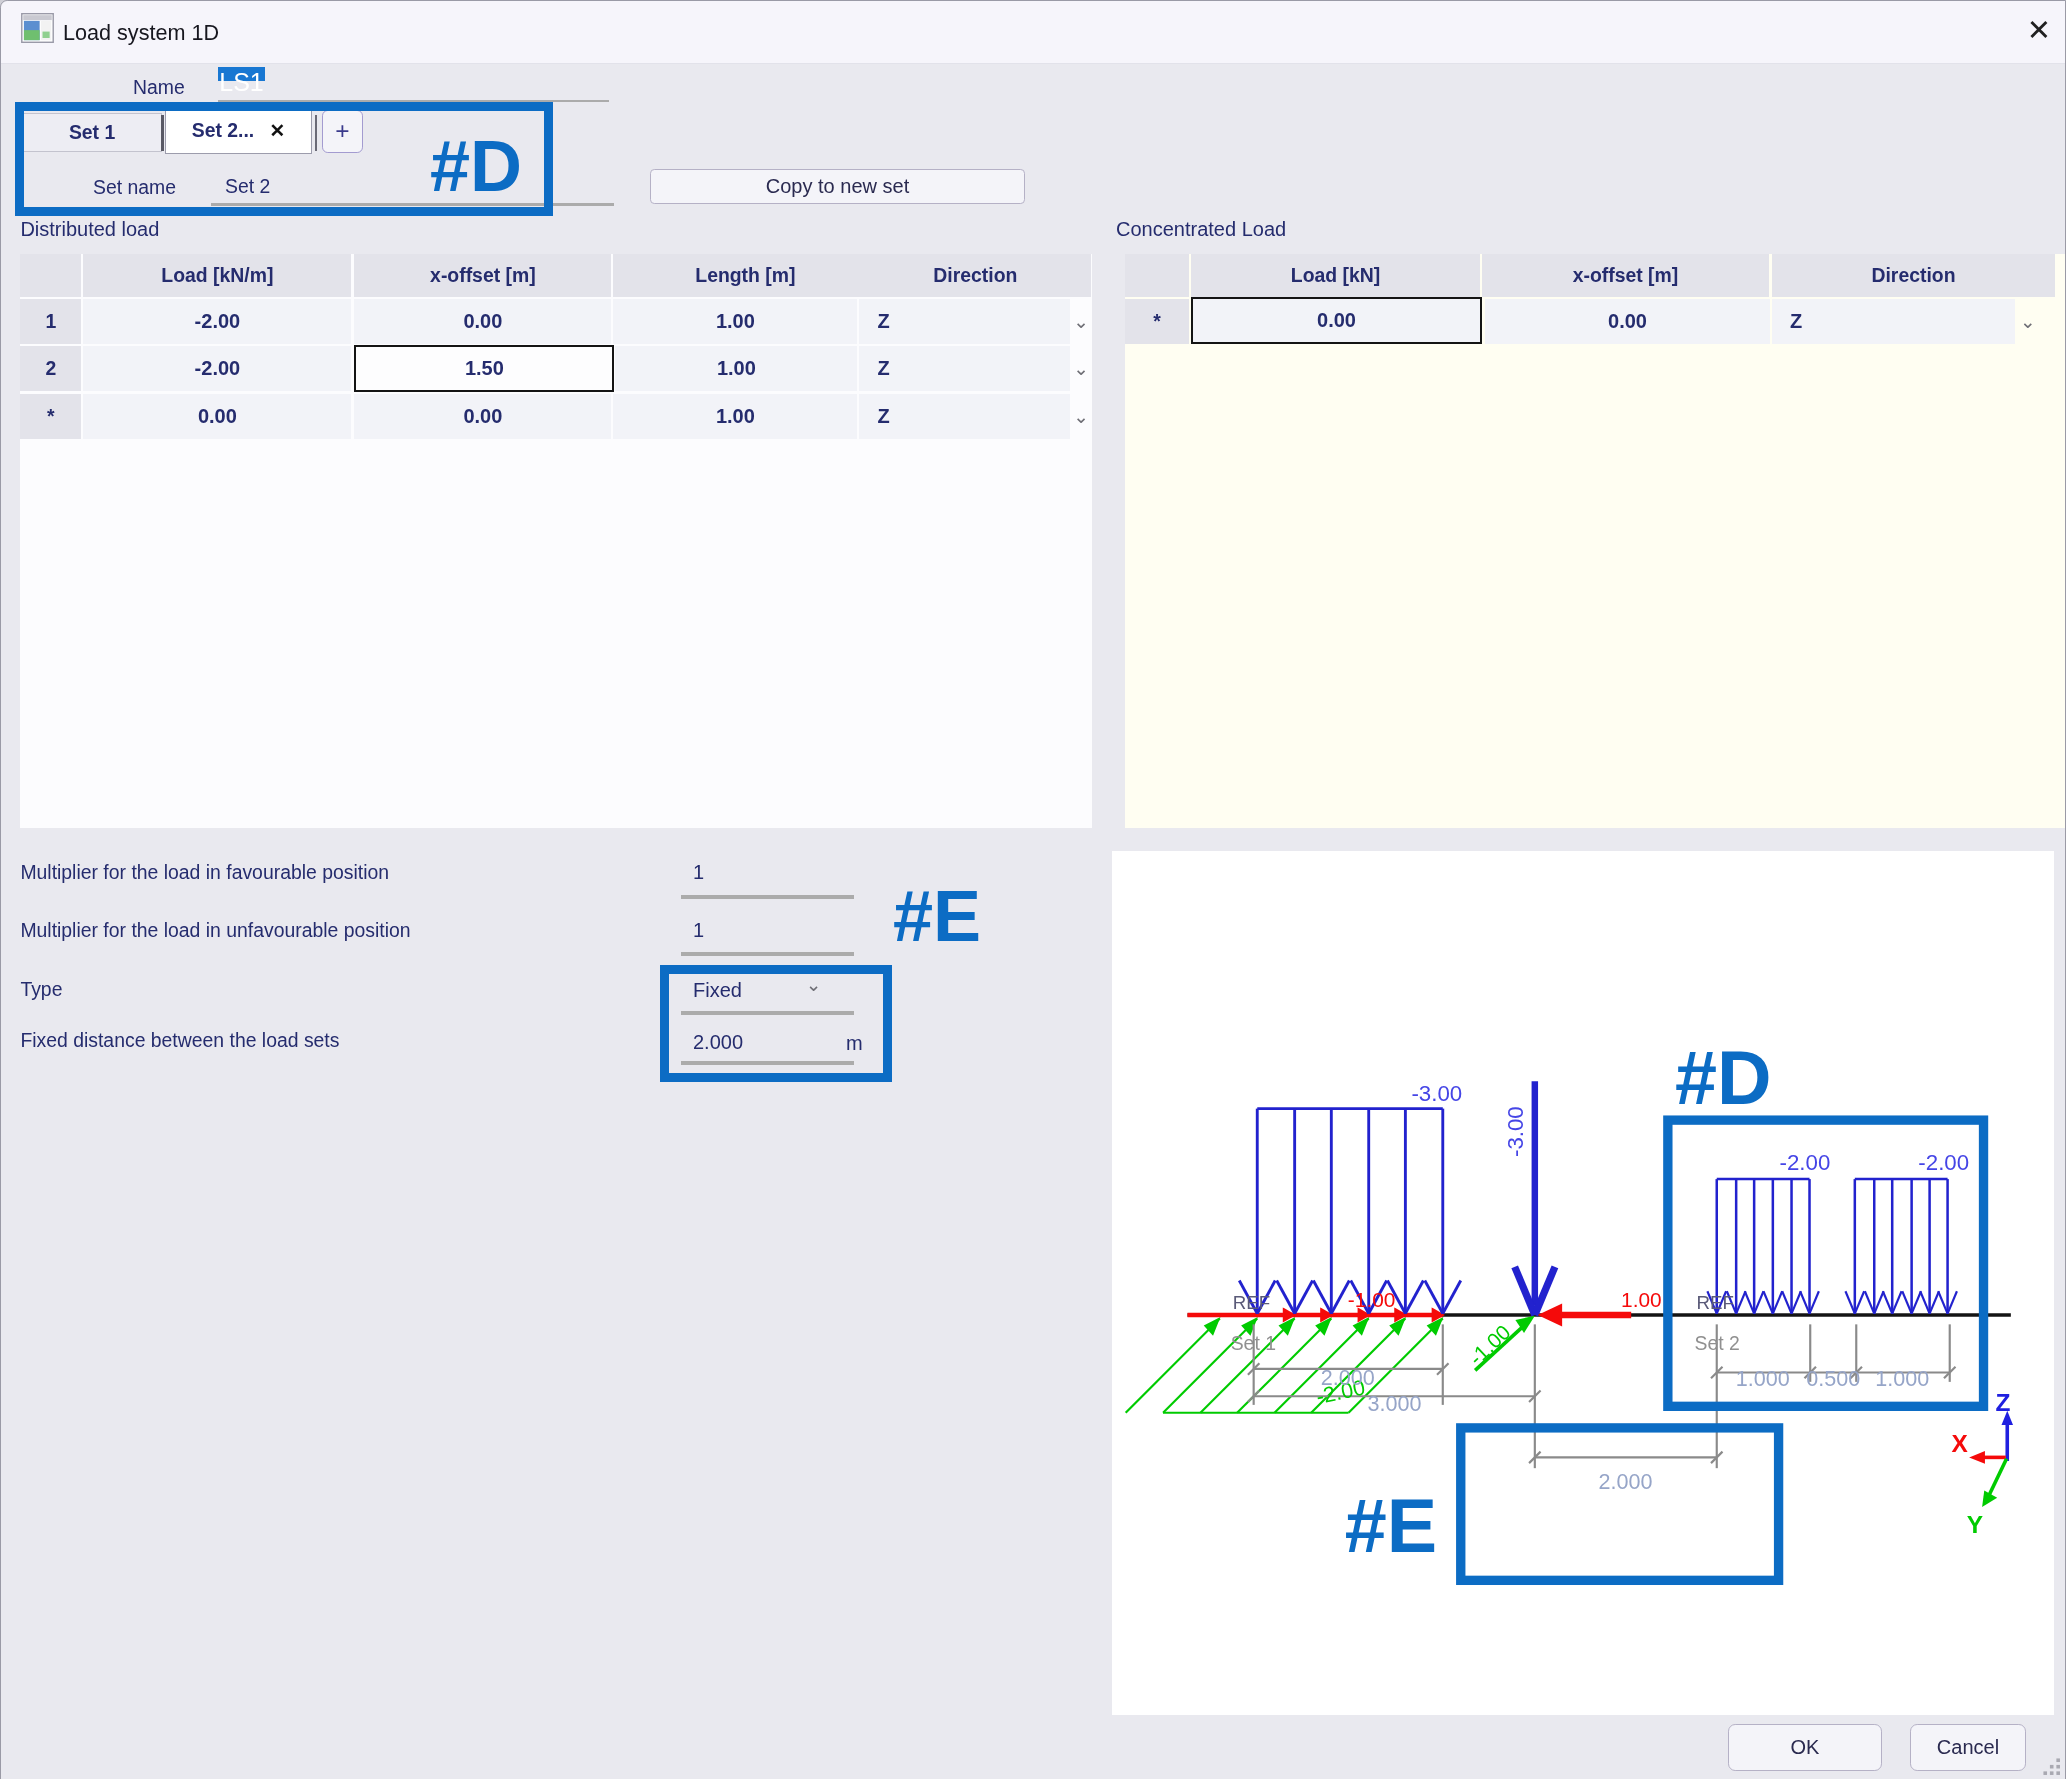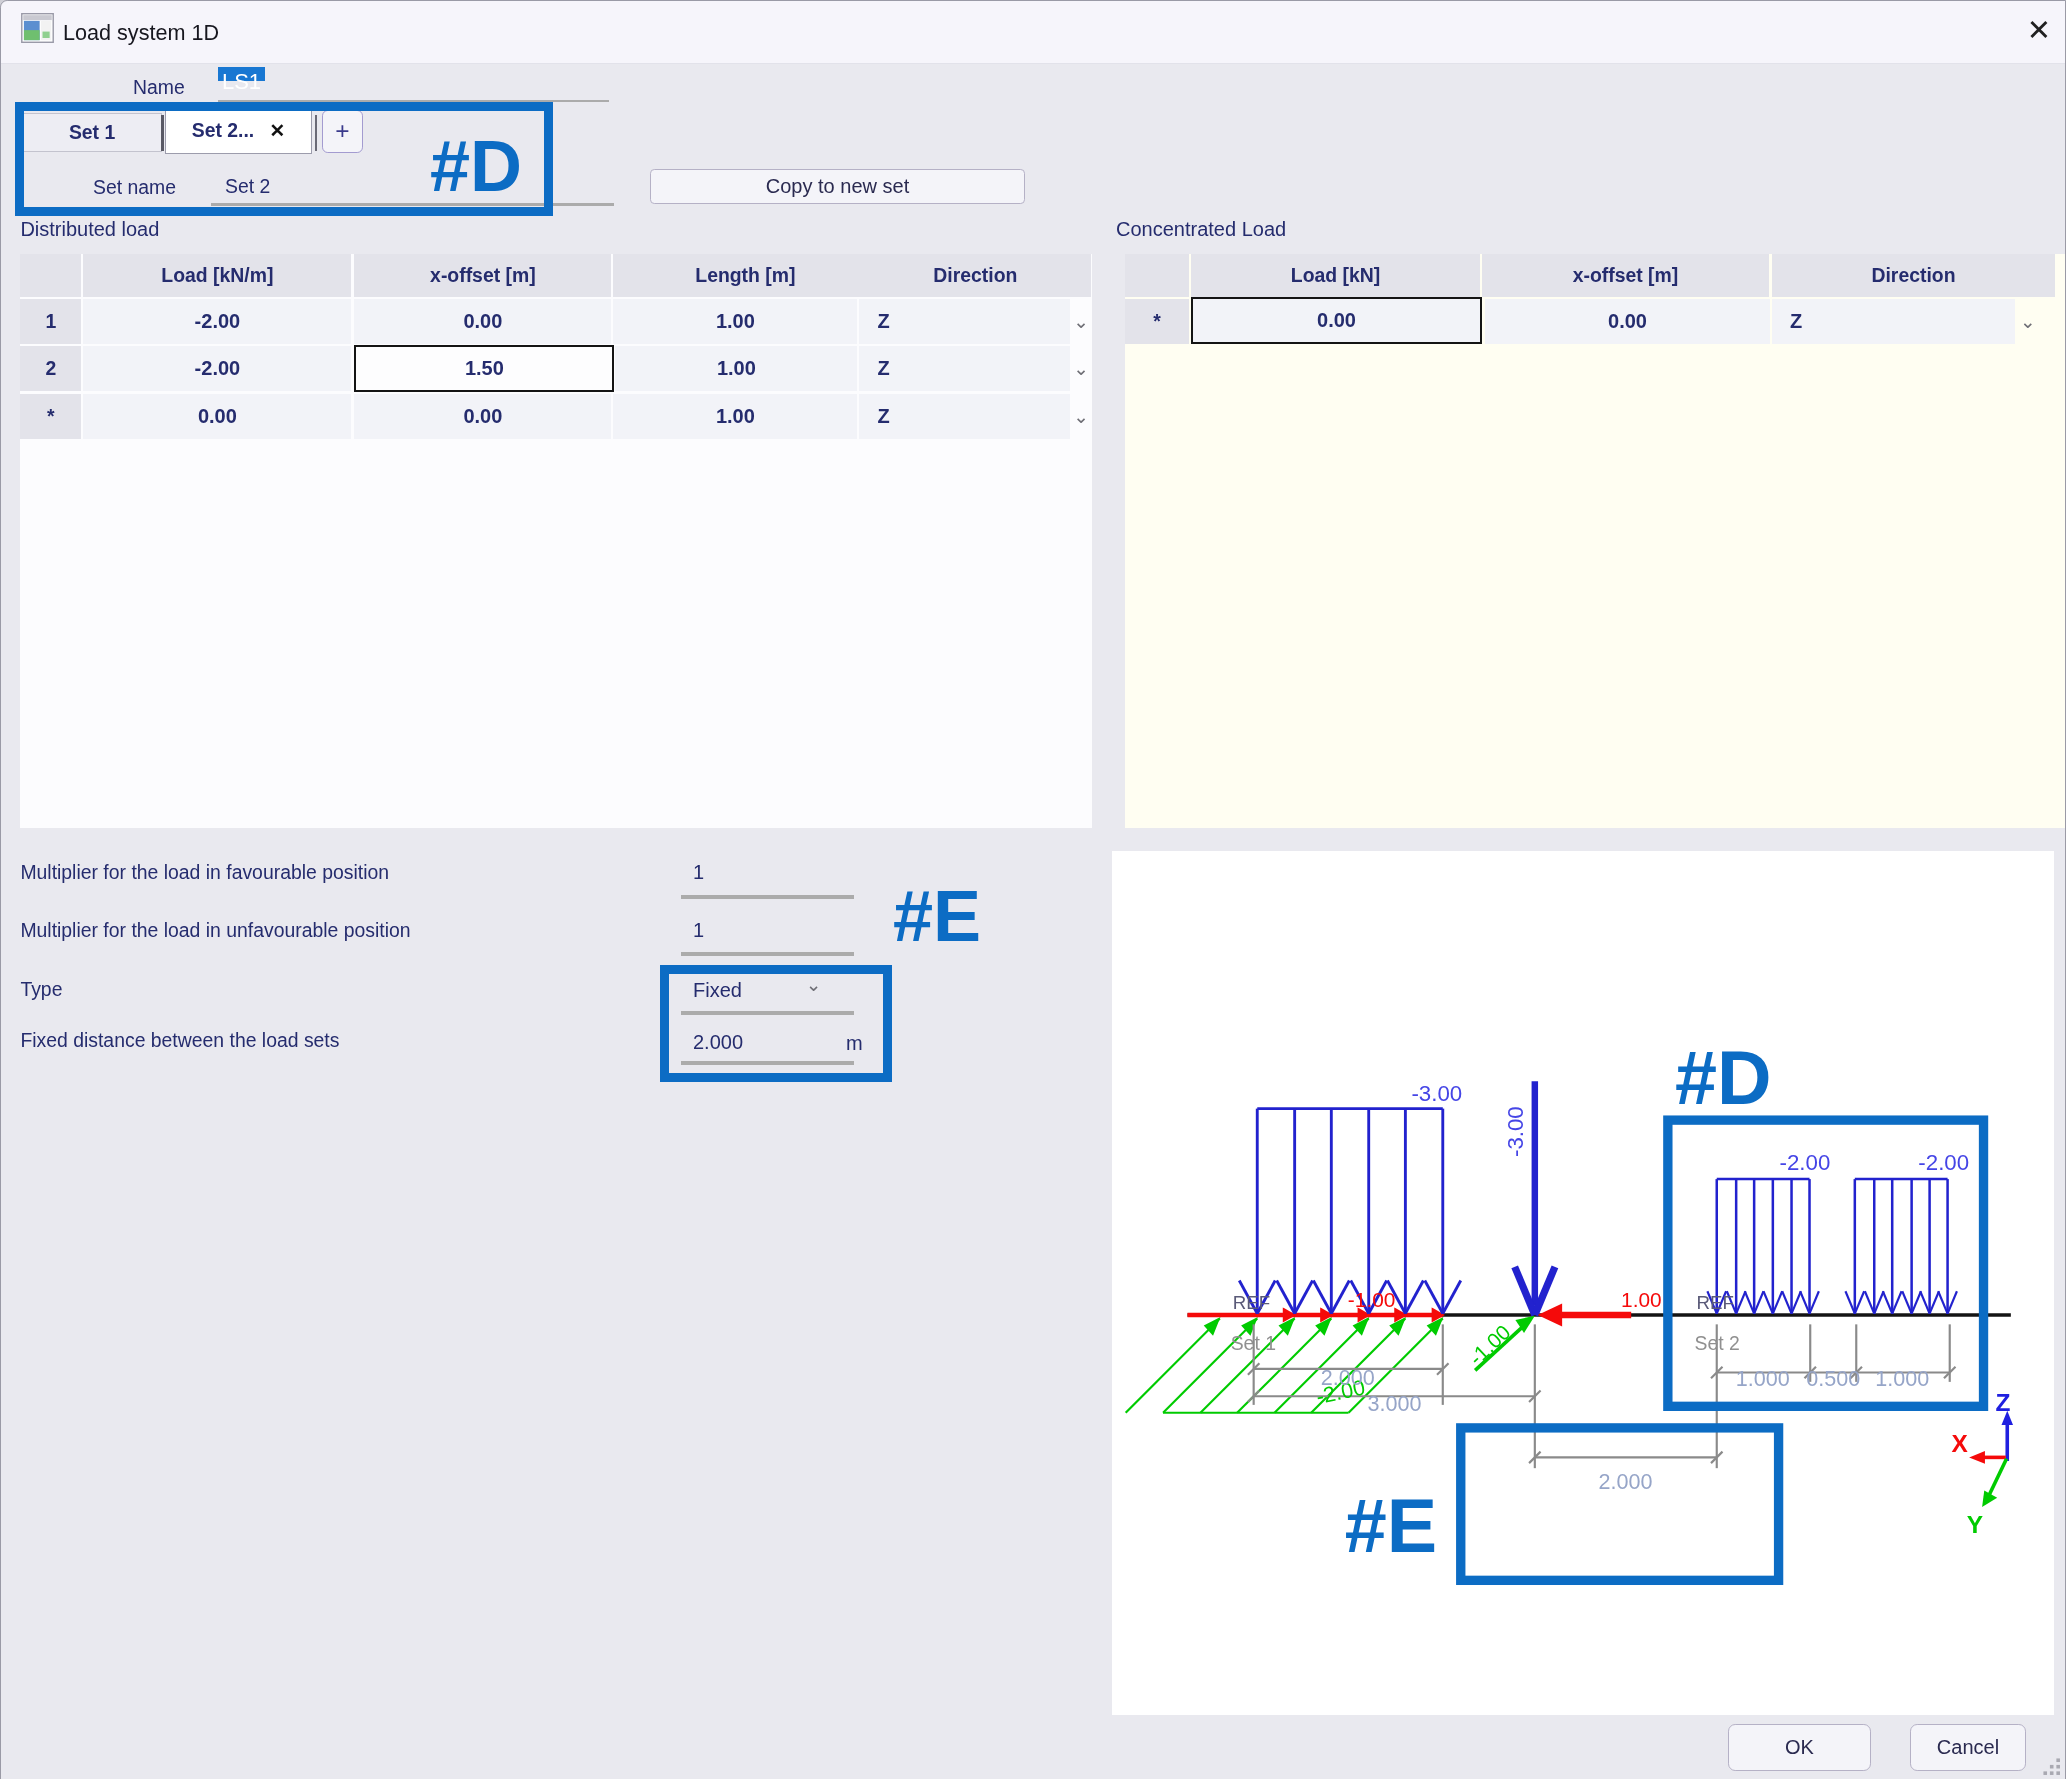--- a/index.html
+++ b/index.html
@@ -46,21 +46,21 @@
     <rect x="4" y="11" width="22" height="27" fill="#5B8FD0"></rect>
     <rect x="4" y="24" width="22" height="14" fill="#6FBF6F"></rect>
     <rect x="28" y="11" width="14" height="27" fill="#F2F2F2"></rect>
     <rect x="30" y="26" width="10" height="9" fill="#8FD08F"></rect>
   </svg>
   <div class="abs title-text">Load system 1D</div>
   <div class="abs close-x">✕</div>
 
   <div class="abs lbl" style="left:132px;top:75px">Name</div>
   <div class="abs uline" style="left:217px;top:99px;width:391px;height:2.2px"></div>
-  <div class="abs chip" style="left:217px;top:66px;width:47px;height:14px;font-size:22px;line-height:30px">LS1</div>
+  <div class="abs chip" style="left:217px;top:66px;width:47px;height:14px;font-size:25px;line-height:30px">LS1</div>
 
   <div class="abs tab" style="left:21.6px;top:112px;width:139px;height:39px;line-height:36px">Set 1</div>
   <div class="abs" style="left:160px;top:114px;width:2.9px;height:36px;background:#5A5A66"></div>
   <div class="abs tab active" style="left:164px;top:107px;width:147px;height:46px;line-height:43px">
     <span>Set 2...</span>
     <span style="color:#111;font-size:18.7px;margin-left:10px">✕</span>
   </div>
   <div class="abs" style="left:314px;top:114px;width:2.2px;height:36px;background:#6A6A76"></div>
   <div class="abs btn" style="left:321px;top:109px;width:41px;height:43px;font-size:24.5px;line-height:40px;color:#3A3A8C;border-color:#A39BD0">+</div>
 
@@ -307,21 +307,21 @@
       <text x="1099" y="744" font-size="30" fill="#96A5C8" text-anchor="middle">1.000</text>
       <text x="714" y="887" font-size="30" fill="#96A5C8" text-anchor="middle">2.000</text>
       <text x="1239" y="778" font-size="34" font-weight="bold" fill="#2020E0" text-anchor="middle">Z</text>
       <text x="1190" y="836" font-size="34" font-weight="bold" fill="#F50A0A" text-anchor="end">X</text>
       <text x="1200" y="948" font-size="34" font-weight="bold" fill="#00CB00" text-anchor="middle">Y</text>
       <text x="850" y="352" font-size="105" font-weight="bold" fill="#0C6CC4" text-anchor="middle">#D</text>
       <text x="388" y="975" font-size="105" font-weight="bold" fill="#0C6CC4" text-anchor="middle">#E</text>
     </g>
   </svg>
 
-  <div class="abs btn okbtn" style="left:1727px;top:1723px;width:143px;height:47px">OK</div>
+  <div class="abs btn okbtn" style="left:1727px;top:1723px;width:154px;height:47px">OK</div>
   <div class="abs btn okbtn" style="left:1909px;top:1723px;width:116px;height:47px">Cancel</div>
   <svg class="abs grip" viewBox="0 0 26 26">
     <g fill="#A9A9B2">
       <rect x="20" y="2" width="5" height="5"></rect>
         <rect x="20" y="11" width="5" height="5"></rect>
         <rect x="20" y="20" width="5" height="5"></rect>
       <rect x="11" y="11" width="5" height="5"></rect>
         <rect x="11" y="20" width="5" height="5"></rect>
       <rect x="2" y="20" width="5" height="5"></rect>
     </g>

